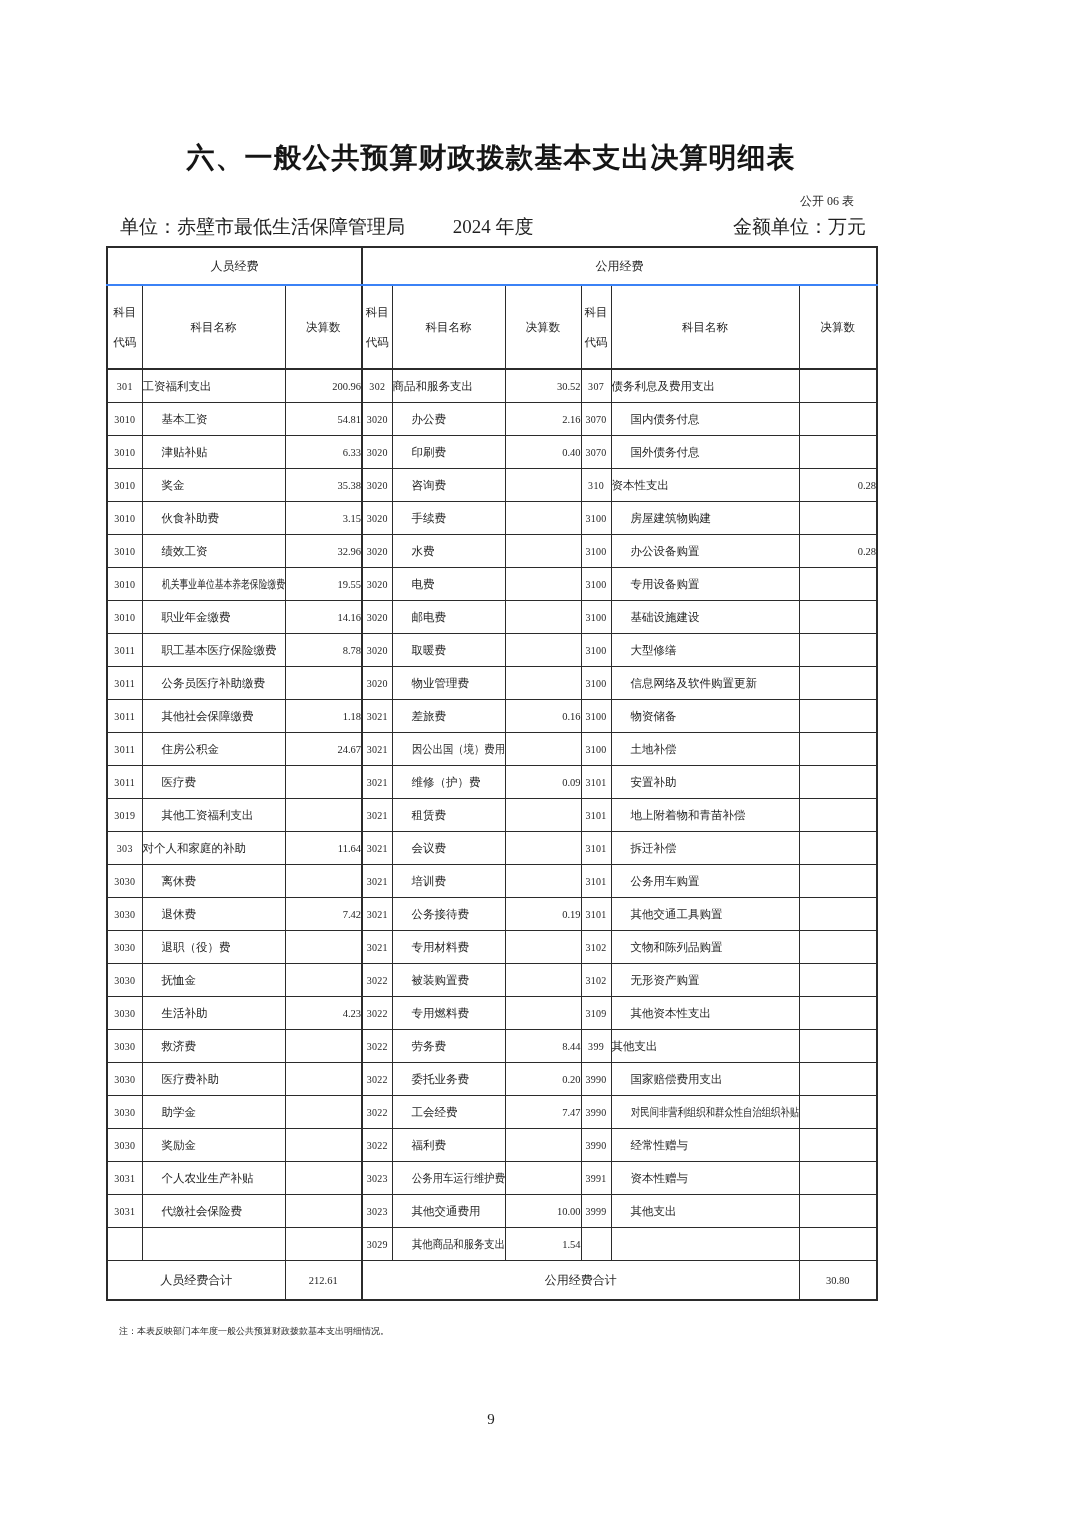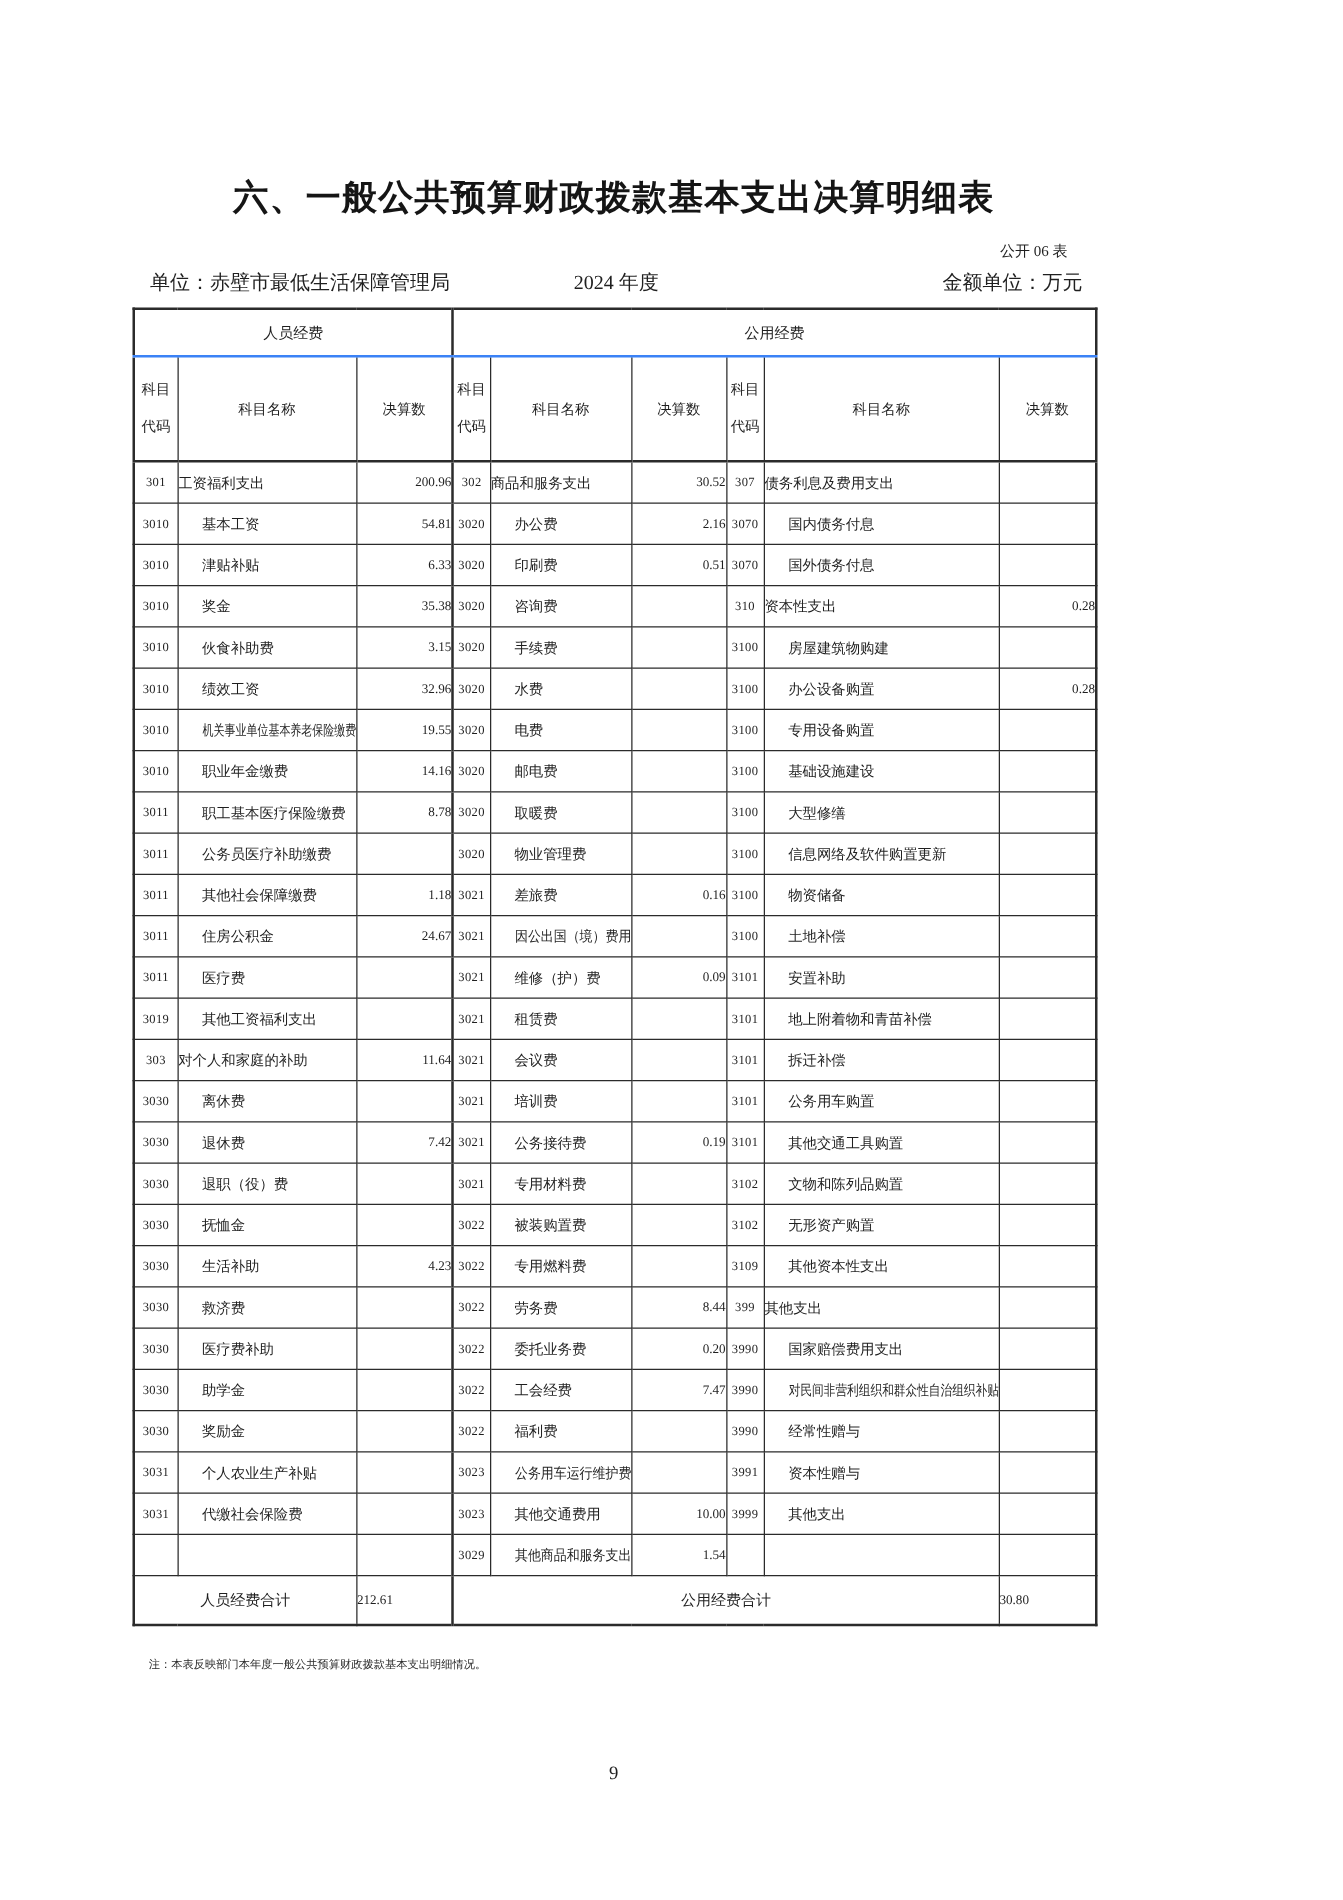--- a/index.html
+++ b/index.html
@@ -29,21 +29,21 @@
     text-align: right;
     padding-right: 22px;
     font-size: 12px;
     line-height: 18px;
   }
   .meta-row {
     display: flex;
     align-items: baseline;
     margin-top: 7px;
     margin-bottom: 9px;
-    font-size: 16px;
+    font-size: 19px;
     line-height: 20px;
   }
   .meta-left  { flex: 1; padding-left: 14px; white-space: nowrap; }
   .meta-year  { flex: 0 0 auto; white-space: nowrap; }
   .meta-right { flex: 1; text-align: right; padding-right: 10px; white-space: nowrap; }
 
   table.budget-table {
     border-collapse: collapse;
     table-layout: fixed;
     width: 770px;
@@ -73,21 +73,21 @@
 
   tbody td { height: 32px; }
   .code-cell  { text-align: center; font-size: 10px; letter-spacing: 0.3px; }
   .name-cell  { font-size: 11.5px; padding-left: 6px; padding-right: 3px; }
   .name-cell.indent { padding-left: 19px; }
   .nm { display: inline-block; white-space: nowrap; transform-origin: 0 50%; }
   .value-cell { text-align: right; padding-right: 7px; font-size: 10.5px; }
 
   tfoot td { border-top: 2px solid #2b2b2b; height: 38px; }
   .footer-label { text-align: center; font-size: 12px; }
-  .footer-value { text-align: left; padding-right: 7px; font-size: 10.5px; }
+  .footer-value { text-align: center; padding-right: 7px; font-size: 10.5px; }
 
   .note {
     margin-top: 24px;
     padding-left: 13px;
     font-size: 9px;
     line-height: 12px;
     color: #2a2a2a;
   }
   .page-number {
     margin-top: 74px;
@@ -161,21 +161,21 @@
             <td class="code-cell">3070</td>
             <td class="name-cell indent"><span class="nm">国内债务付息</span></td>
             <td class="value-cell"></td>
           </tr>
           <tr>
             <td class="code-cell">3010</td>
             <td class="name-cell indent"><span class="nm">津贴补贴</span></td>
             <td class="value-cell">6.33</td>
             <td class="code-cell sec-start">3020</td>
             <td class="name-cell indent"><span class="nm">印刷费</span></td>
-            <td class="value-cell">0.51</td>
+            <td class="value-cell">0.40</td>
             <td class="code-cell">3070</td>
             <td class="name-cell indent"><span class="nm">国外债务付息</span></td>
             <td class="value-cell"></td>
           </tr>
           <tr>
             <td class="code-cell">3010</td>
             <td class="name-cell indent"><span class="nm">奖金</span></td>
             <td class="value-cell">35.38</td>
             <td class="code-cell sec-start">3020</td>
             <td class="name-cell indent"><span class="nm">咨询费</span></td>

